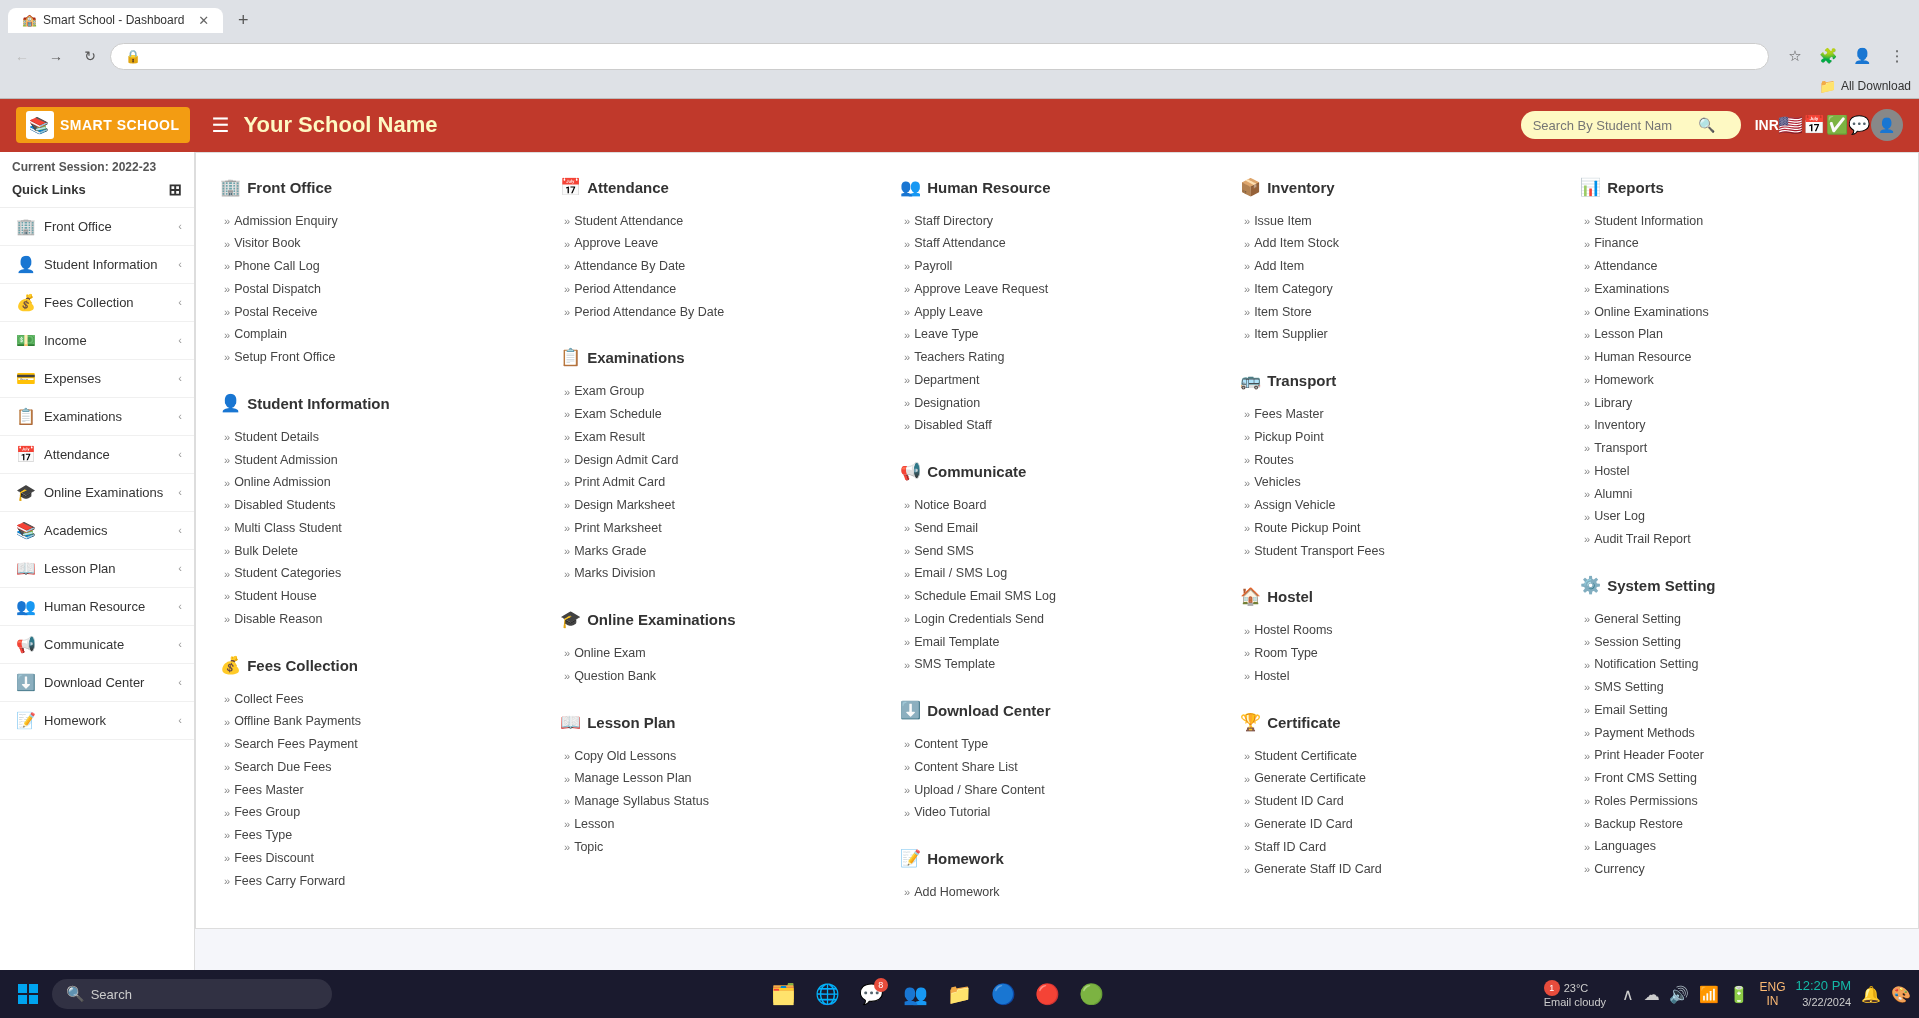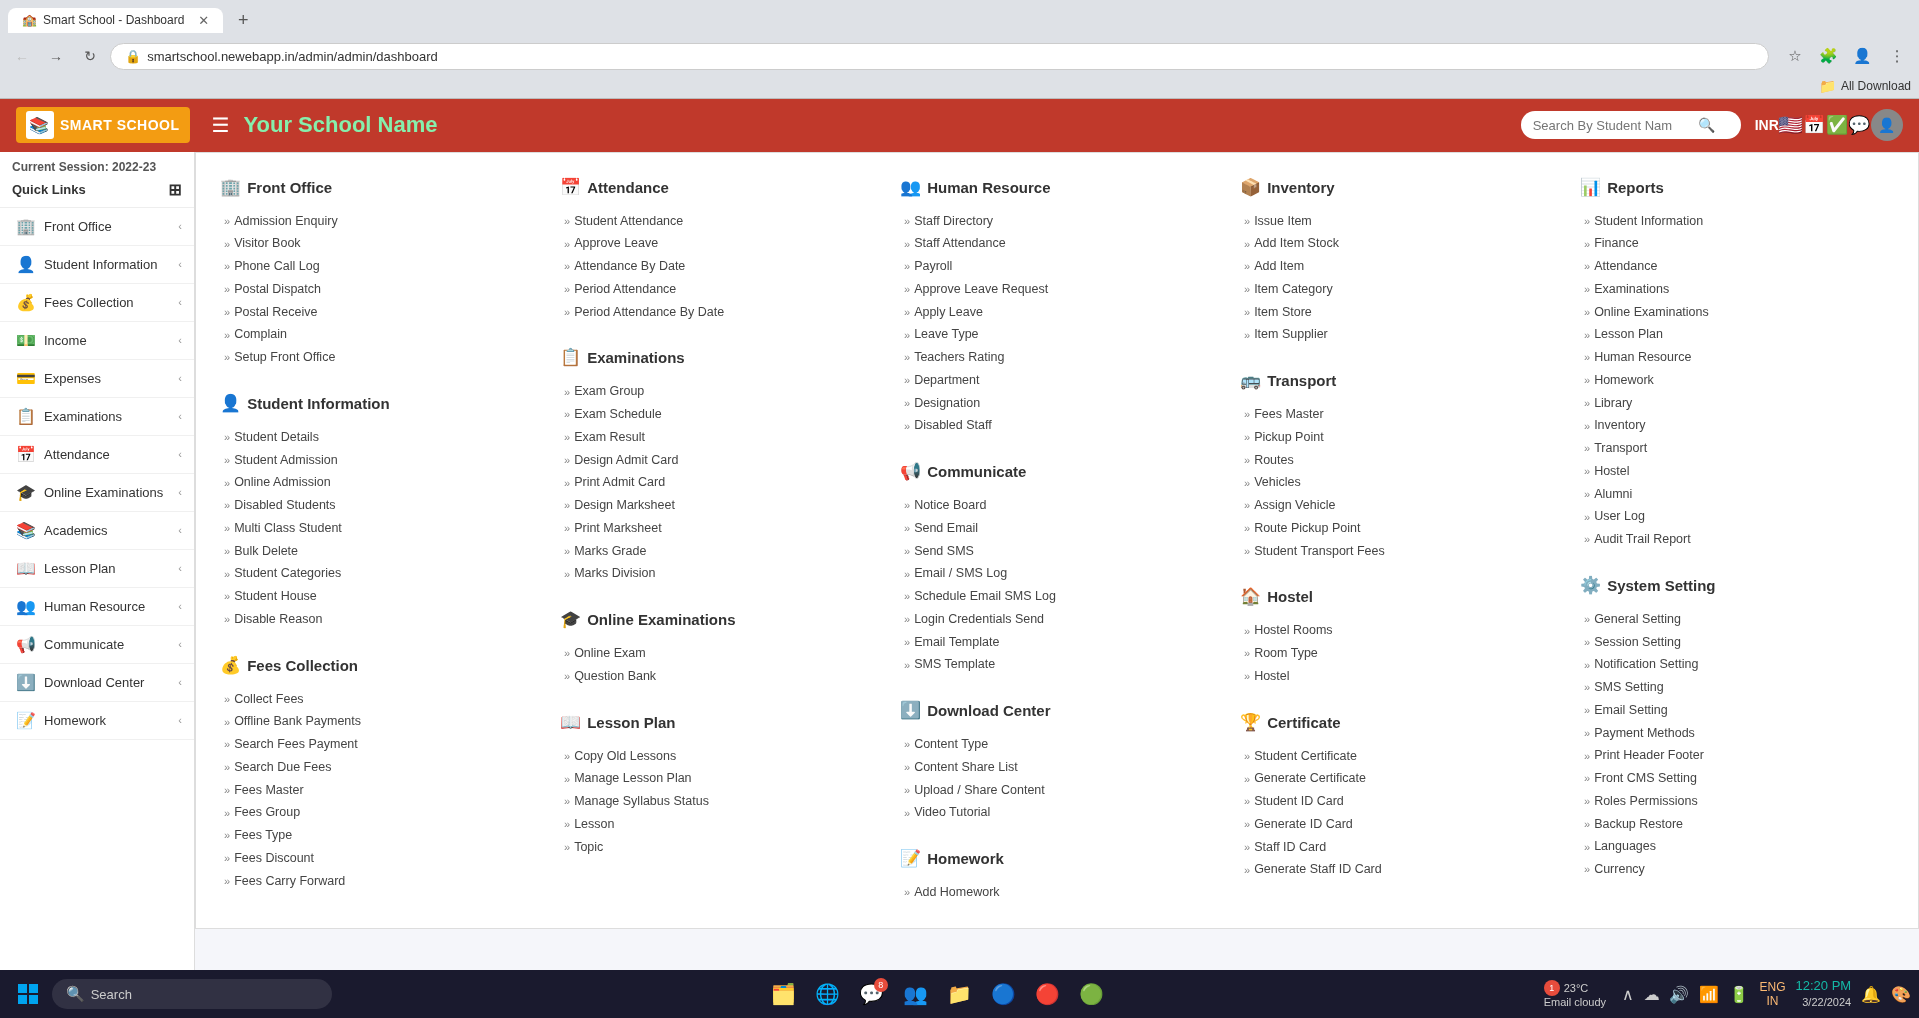--- a/index.html
+++ b/index.html
@@ -117,23 +117,23 @@
     .logo-icon {
       width: 28px; height: 28px;
       background: #fff;
       border-radius: 3px;
       display: flex; align-items: center; justify-content: center;
       color: #c0392b;
       font-weight: 900;
       font-size: 16px;
     }
     .nav-hamburger { color: #fff; font-size: 20px; cursor: pointer; margin-left: 8px; }
-    .nav-school-name { color: #86efac; font-size: 22px; font-weight: 700; flex: 1; }
+    .nav-school-name { color: #fef9c3; font-size: 22px; font-weight: 700; flex: 1; }
     .nav-search-box {
-      background: #ffffff;
+      background: #fef9c3;
       border-radius: 20px;
       padding: 6px 12px;
       display: flex;
       align-items: center;
       gap: 6px;
       width: 220px;
     }
     .nav-search-input {
       border: none;
       outline: none;
@@ -324,21 +324,20 @@
       <span style="margin-left:8px;color:#666;font-size:13px;">✕</span>
     </div>
     <div style="width:32px;height:28px;display:flex;align-items:center;justify-content:center;cursor:pointer;color:#555;font-size:18px;">+</div>
   </div>
   <div class="browser-controls">
     <button class="browser-nav-btn disabled">←</button>
     <button class="browser-nav-btn">→</button>
     <button class="browser-nav-btn">↻</button>
     <div class="browser-address-bar">
       <span style="color:#555;font-size:13px;">🔒</span>
-      <span class="browser-address-text">smartschool.newebapp.in/admin/admin/dashboard</span>
     </div>
     <div class="browser-actions">
       <button class="browser-action-btn">☆</button>
       <button class="browser-action-btn">🧩</button>
       <button class="browser-action-btn">👤</button>
       <button class="browser-action-btn">⋮</button>
     </div>
   </div>
 </div>
 <div class="bookmarks-bar">

